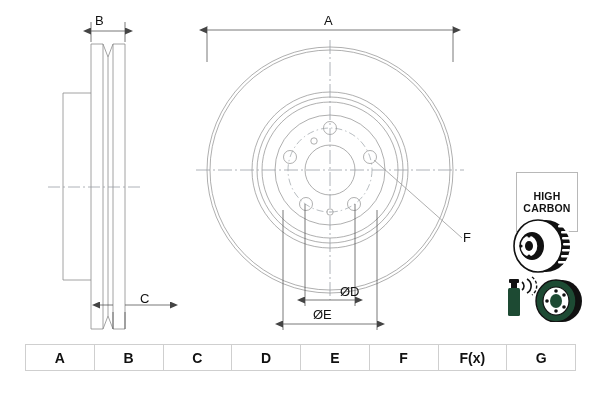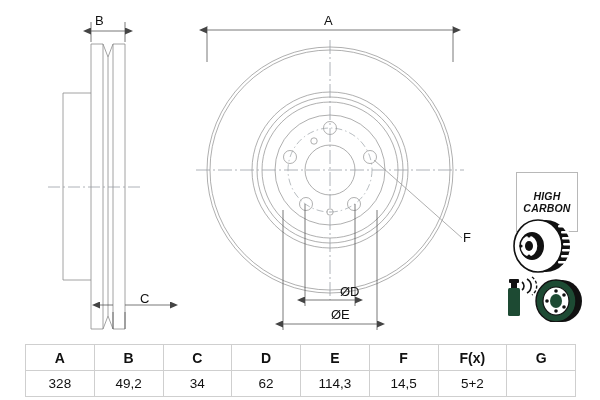--- a/index.html
+++ b/index.html
@@ -9,21 +9,21 @@
   .layer{position:absolute;left:0;top:0;width:600px;height:400px;}
 
   
   .dimlabel{position:absolute;font-size:13px;font-weight:400;color:#111;
             font-family:"Liberation Sans",sans-serif;line-height:1;}
 
   
   .hc-box{position:absolute;left:516px;top:172px;width:62px;height:60px;
           border:1px solid #b8b8b8;background:#fff;
           display:flex;flex-direction:column;align-items:center;
-          justify-content:center;box-sizing:border-box;font-style:italic;}
+          justify-content:center;box-sizing:border-box;}
   .hc-line{font-size:10.5px;font-weight:bold;letter-spacing:.2px;
            color:#111;line-height:12px;font-family:"Liberation Sans",sans-serif;}
 
   
   .tbl{position:absolute;left:25px;top:344px;width:551px;
        border-collapse:collapse;table-layout:fixed;}
   .tbl td{border:1px solid #cfcfcf;height:25px;text-align:center;
           vertical-align:middle;font-size:13.5px;color:#111;
           font-family:"Liberation Sans",sans-serif;padding:0;}
   .tbl tr.hdr td{font-weight:bold;font-size:14px;}
@@ -143,21 +143,21 @@
 </svg>
 
 <div class="dimlabel" style="left:95px;top:14px;">B</div>
 
 <div class="dimlabel" style="left:140px;top:292px;">C</div>
 
 <div class="dimlabel" style="left:324px;top:14px;">A</div>
 
 <div class="dimlabel" style="left:313px;top:285px;margin-left:27px;">ØD</div>
 
-<div class="dimlabel" style="left:313px;top:308px;margin-left:18px;">ØE</div>
+<div class="dimlabel" style="left:313px;top:308px;">ØE</div>
 
 <div class="dimlabel" style="left:463px;top:231px;">F</div>
 
 <div class="hc-box">
   <div class="hc-line">HIGH</div>
   <div class="hc-line">CARBON</div>
 </div>
 
 <svg style="position:absolute;left:506px;top:218px;" width="80" height="56" viewBox="0 0 80 56" xmlns="http://www.w3.org/2000/svg">
 
@@ -210,24 +210,14 @@
       <tr class="hdr">
     <td>A</td>
     <td>B</td>
     <td>C</td>
     <td>D</td>
     <td>E</td>
     <td>F</td>
     <td>F(x)</td>
     <td>G</td>
   </tr>
-  <tr class="val">
-    <td>328</td>
-    <td>49,2</td>
-    <td>34</td>
-    <td>62</td>
-    <td>114,3</td>
-    <td>14,5</td>
-    <td>5+2</td>
-    <td></td>
-  </tr>
 </tbody>
   </table>
 
 </body></html>

